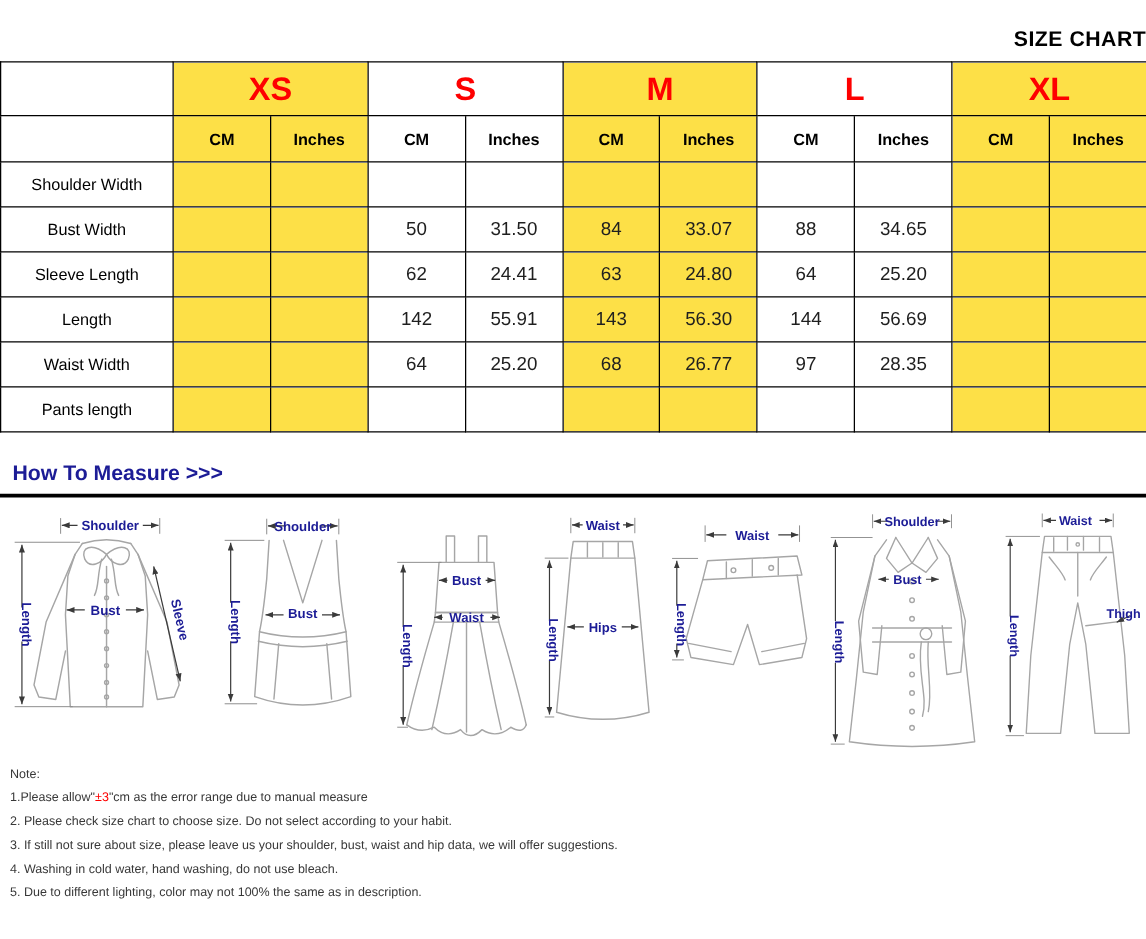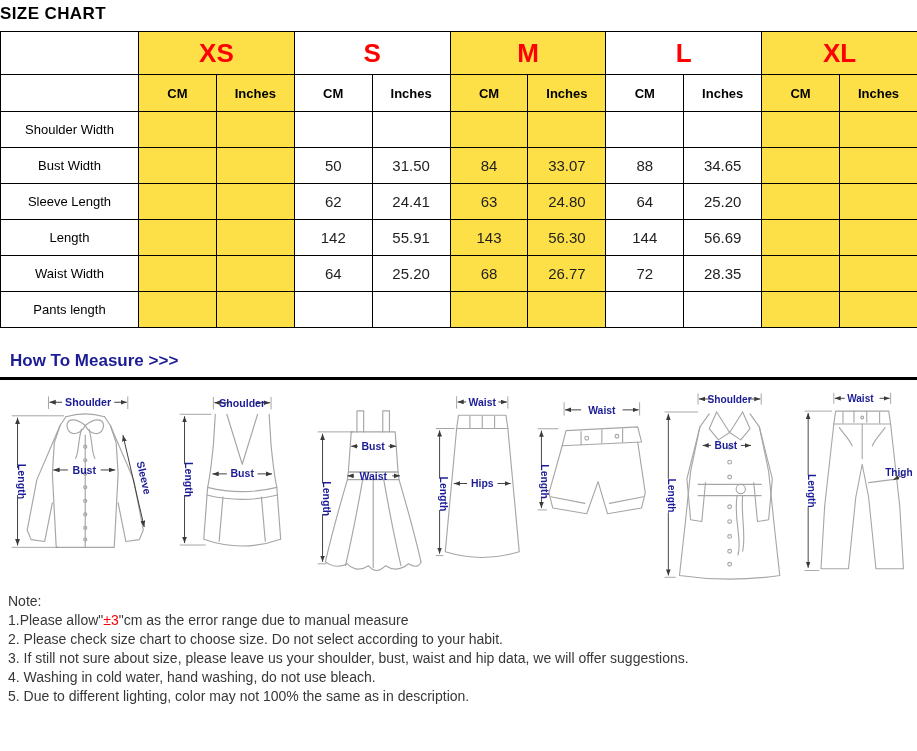--- a/index.html
+++ b/index.html
@@ -1,18 +1,18 @@
 <!DOCTYPE html>
 <html><head>
 <meta charset="utf-8">
 <style>
   html,body{margin:0;padding:0}
   body{width:917px;height:751px;background:#fff;overflow:hidden;
        font-family:"Liberation Sans",sans-serif;color:#000}
-  .title{height:27px;padding-top:4px;text-align:left;
+  .title{height:27px;padding-top:22px;text-align:right;
          font-size:17px;font-weight:bold;letter-spacing:.4px}
   table{border-collapse:collapse;table-layout:fixed;width:917px}
   col.c-label{width:138px}
   col.c-data{width:77.9px}
   td,th{border:1px solid #000;text-align:center;vertical-align:middle;
         padding:0;overflow:hidden;font-weight:normal}
   tr.r-size{height:43px}
   tr.r-size th{font-size:26px;font-weight:bold;color:#fe0000}
   tr.r-units{height:37px}
   tr.r-units td{font-size:13px;font-weight:bold}
@@ -24,21 +24,21 @@
                padding:23px 0 6px 10px}
   .divider{height:3px;background:#000}
   .figures{display:flex;justify-content:flex-end;align-items:flex-start;
            padding:6px 4px 0 4px;height:200px}
   svg{display:block}
   svg text{font-weight:bold;font-size:11px;fill:#1c1c96;
            font-family:"Liberation Sans",sans-serif}
   .g{stroke:#a6a6a6;fill:none;stroke-width:1.2;stroke-linejoin:round;stroke-linecap:round}
   .dim{stroke:#3a3a3a;fill:none;stroke-width:1}
   .ext{stroke:#8a8a8a;fill:none;stroke-width:.8}
-  .notes{padding:6px 12px 0 8px;font-size:14px;color:#383838;line-height:19px}
+  .notes{padding:6px 12px 0 8px;font-size:10px;color:#383838;line-height:19px}
   .red{color:#fe0000}
 </style>
 </head>
 <body>
 
 <svg width="0" height="0" style="position:absolute" aria-hidden="true">
   <defs>
     <marker id="ah" markerUnits="userSpaceOnUse" markerWidth="8" markerHeight="7" refX="6.5" refY="2.5" orient="auto-start-reverse">
       <path d="M0,0 L6.5,2.5 L0,5 Z" fill="#3a3a3a"></path>
     </marker>
@@ -136,21 +136,21 @@
     <td class="shade val"></td>
   </tr>
   <tr class="r-data">
     <td class="rowlabel">Waist Width</td>
     <td class="shade val"></td>
     <td class="shade val"></td>
     <td class="val">64</td>
     <td class="val">25.20</td>
     <td class="shade val">68</td>
     <td class="shade val">26.77</td>
-    <td class="val">72</td>
+    <td class="val">97</td>
     <td class="val">28.35</td>
     <td class="shade val"></td>
     <td class="shade val"></td>
   </tr>
   <tr class="r-data">
     <td class="rowlabel">Pants length</td>
     <td class="shade val"></td>
     <td class="shade val"></td>
     <td class="val"></td>
     <td class="val"></td>

